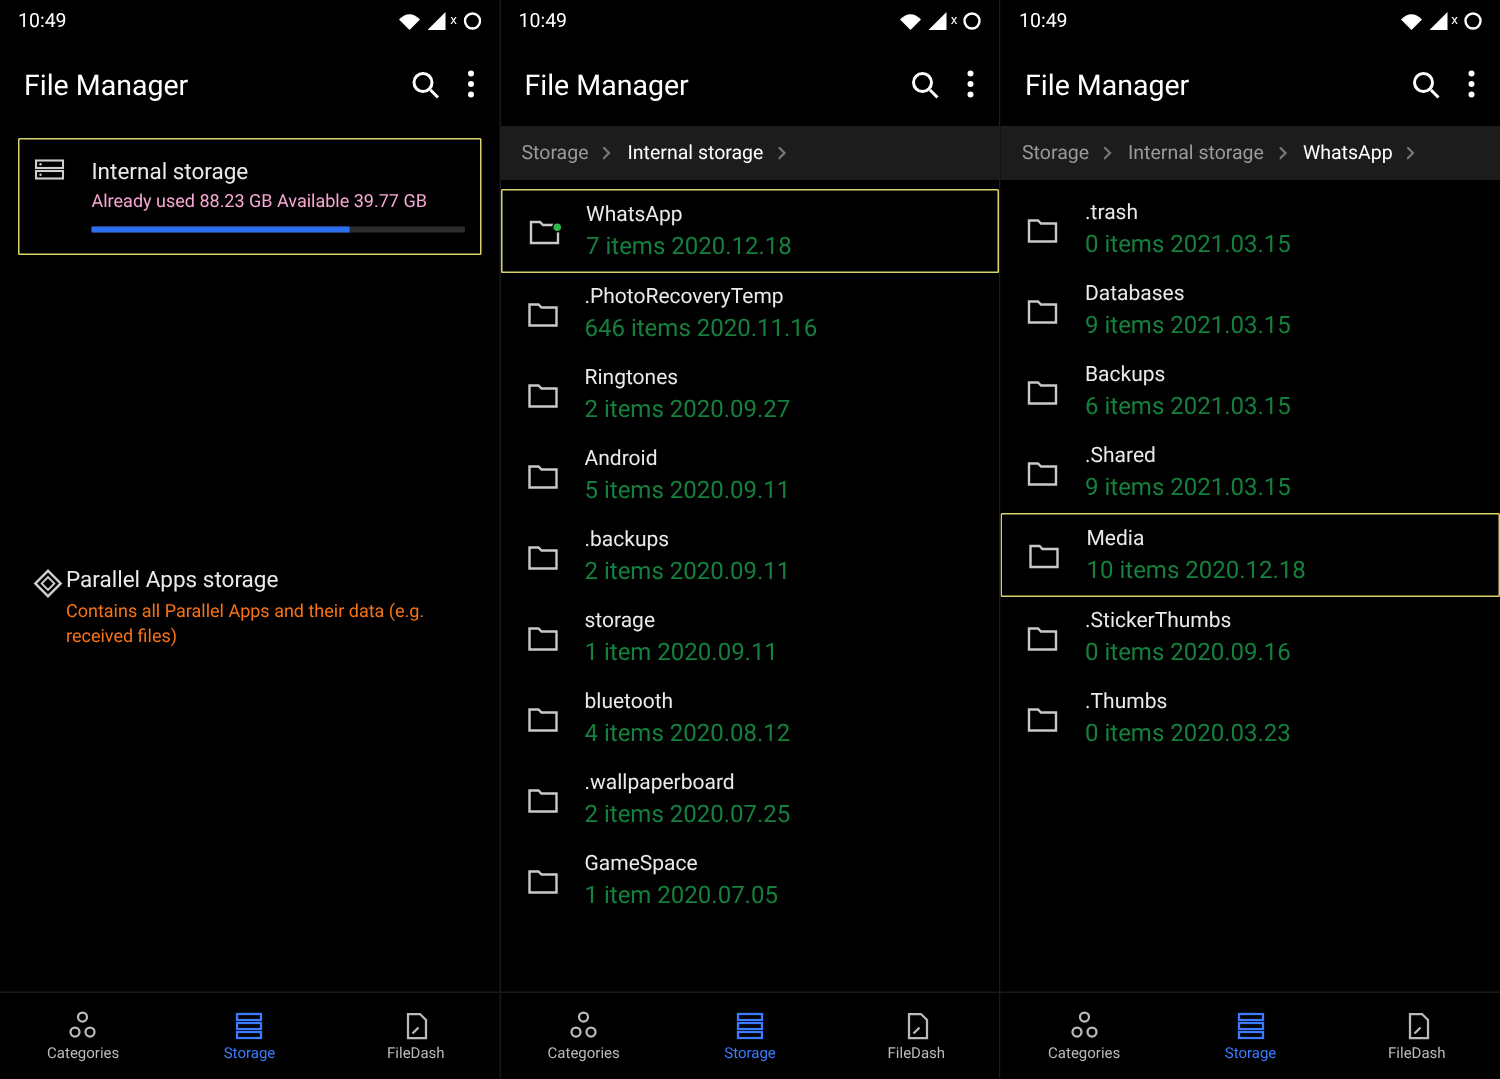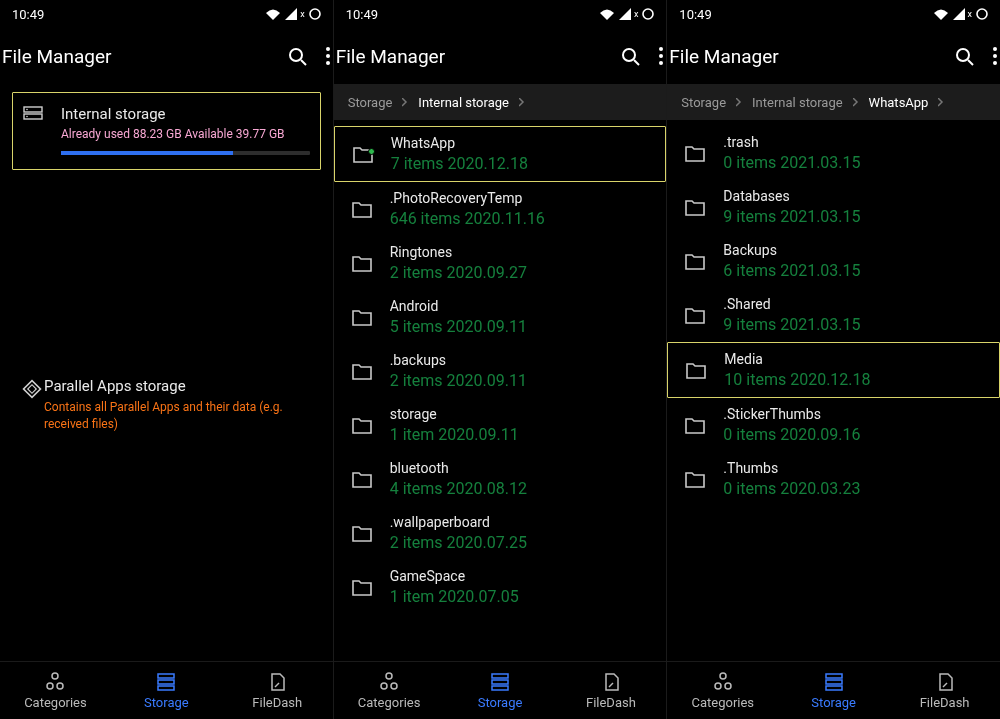--- a/index.html
+++ b/index.html
@@ -6,21 +6,21 @@
   html, body { width: 1000px; height: 719px; background: #000; font-family: -apple-system, Roboto, Arial, sans-serif; color: #fff; overflow: hidden; }
   .screens { display: flex; width: 1000px; height: 719px; align-items: center; }
   .screen { flex: 1 1 0; height: 719px; position: relative; background: #000; display: flex; flex-direction: column; border-right: 1px solid #1b1b1b; }
   .screen:last-child { border-right: none; }
 
   
   .status { height: 28px; display: flex; align-items: center; justify-content: space-between; padding: 0 12px; font-size: 13px; color: #fff; }
   .status .right { display: flex; align-items: center; gap: 4px; }
 
   
-  .appbar { height: 56px; display: flex; align-items: center; padding: 0 2px; }
+  .appbar { height: 56px; display: flex; align-items: center; padding: 0 16px; }
   .appbar .title { font-size: 19px; font-weight: 400; flex: 1; }
   .appbar .icons { display: flex; align-items: center; gap: 18px; }
 
   
   .breadcrumb { height: 36px; background: #1c1c1c; display: flex; align-items: center; padding: 0 14px; font-size: 13px; gap: 10px; }
   .breadcrumb .crumb { color: #9a9a9a; }
   .breadcrumb .crumb.active { color: #fff; }
   .breadcrumb .sep { color: #777; font-size: 11px; }
 
   
@@ -47,21 +47,21 @@
   .parallel-card { margin: 0 12px; padding: 8px 10px; display: flex; }
   .parallel-card .lead-icon { width: 22px; color: #cfcfcf; padding-top: 2px; }
   .parallel-card .texts { flex: 1; }
   .parallel-card .title-t { font-size: 15px; color: #eaeaea; }
   .parallel-card .sub { font-size: 12px; color: #f97316; margin-top: 4px; line-height: 1.4; }
 
   .spacer-flex { flex: 1 1 auto; }
 
   
   .bottomnav { height: 58px; border-top: 1px solid #1a1a1a; display: flex; }
-  .bottomnav .nav-item { flex: 1; display: flex; flex-direction: column; align-items: center; justify-content: center; gap: 3px; font-size: 13px; color: #bababa; }
+  .bottomnav .nav-item { flex: 1; display: flex; flex-direction: column; align-items: center; justify-content: center; gap: 3px; font-size: 10px; color: #bababa; }
   .bottomnav .nav-item.active { color: #3a7bff; }
   .bottomnav .nav-item svg { width: 20px; height: 20px; }
 
   svg { display: block; }
 </style>
 </head>
 <body>
 
 <svg width="0" height="0" style="position:absolute">
   <defs>

